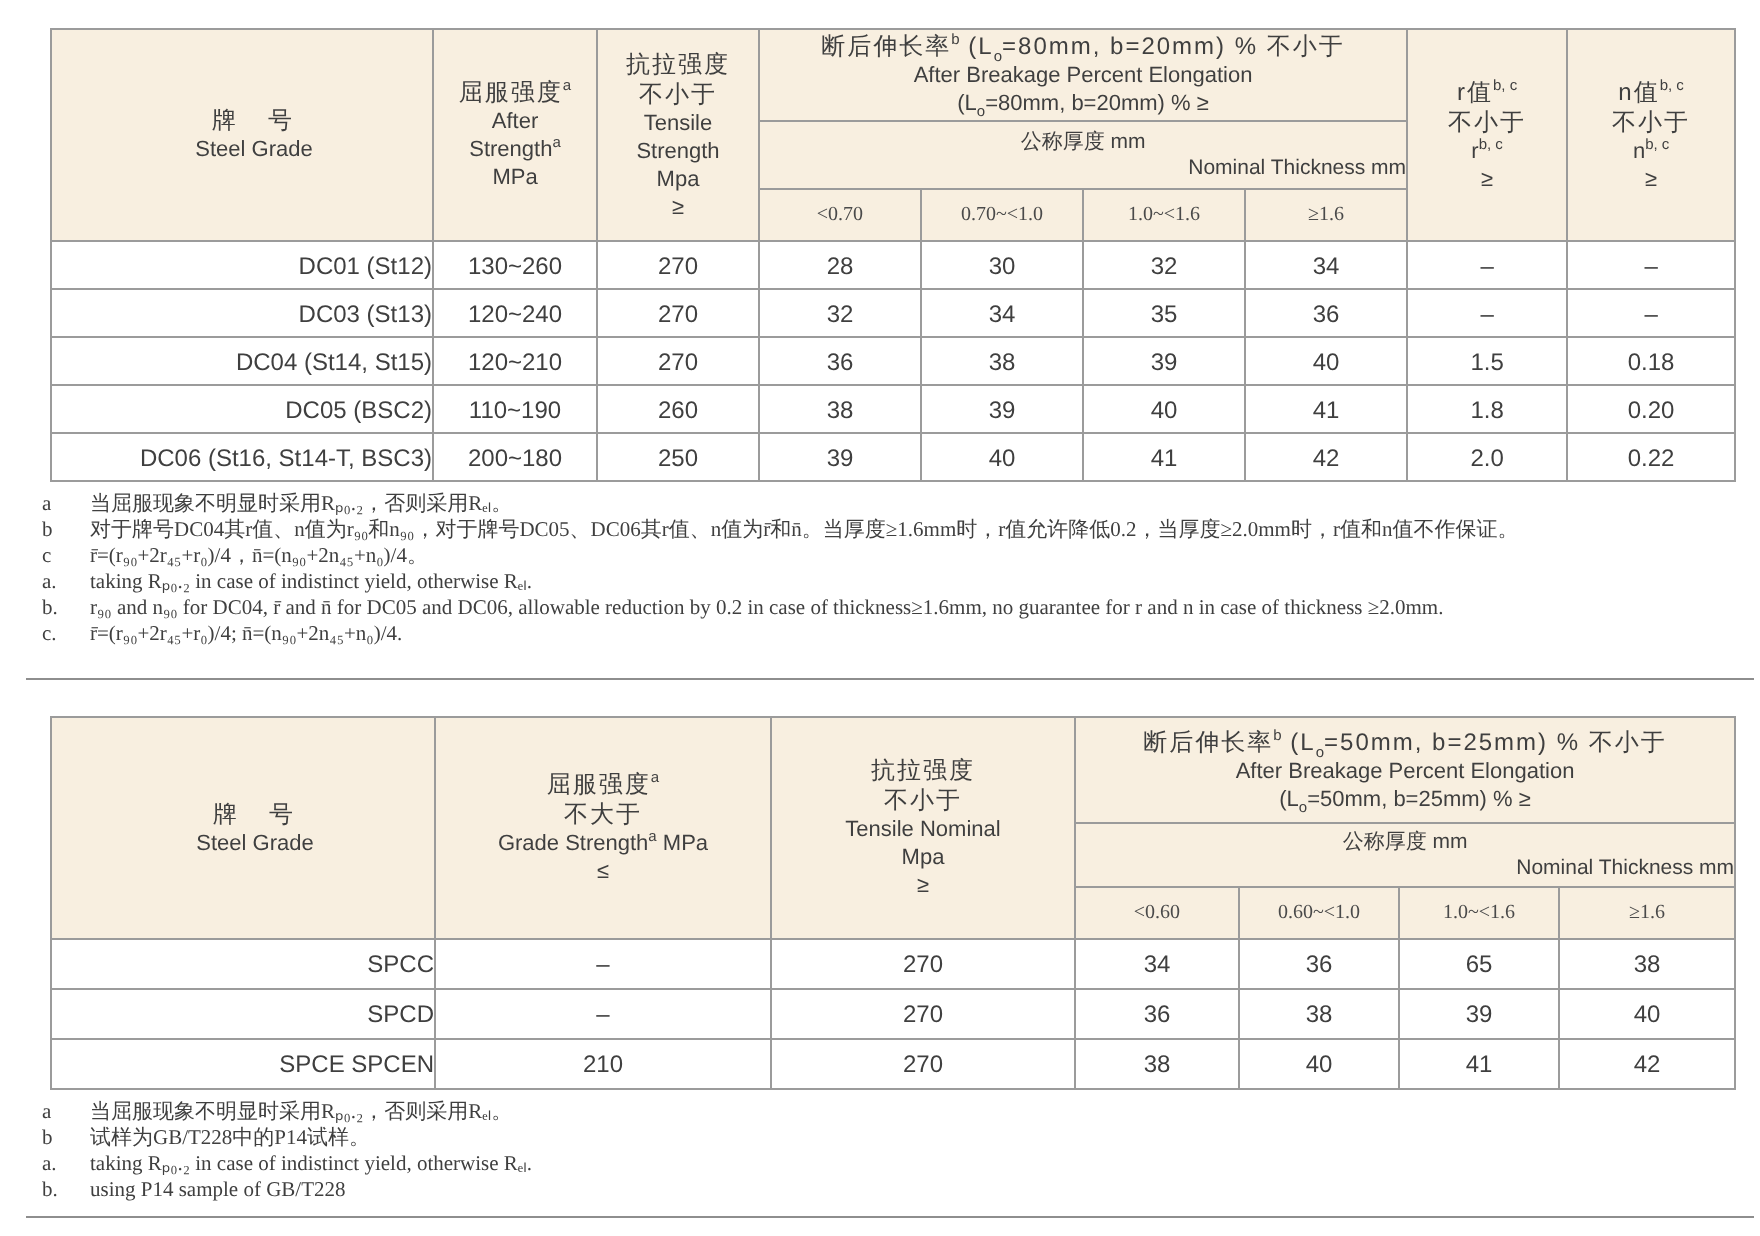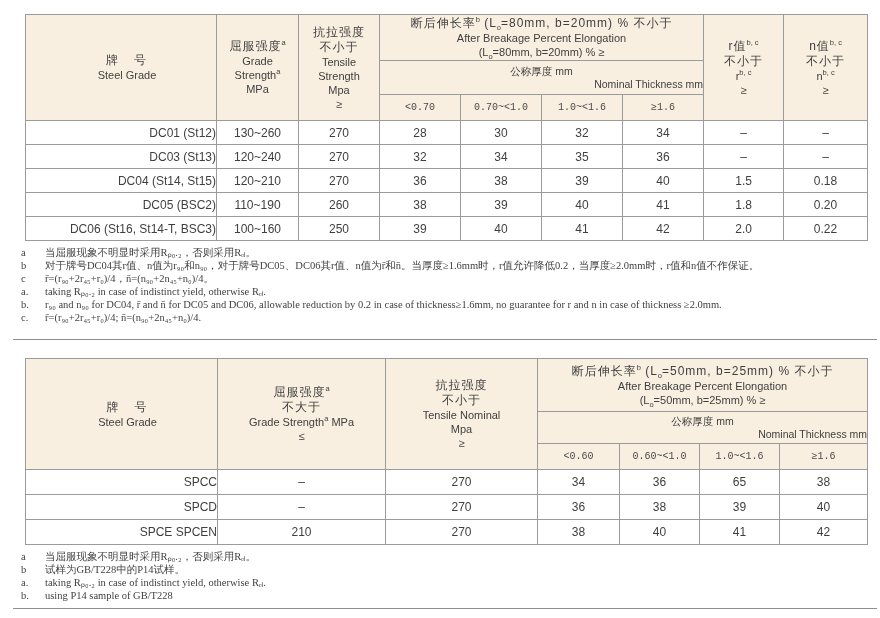--- a/index.html
+++ b/index.html
@@ -24,21 +24,21 @@
 
   sup { font-size:7.5px; line-height:0; vertical-align:super; letter-spacing:0; }
   sub { font-size:7.5px; line-height:0; vertical-align:sub; letter-spacing:0; }
 
   .r1 { height:46px; }
   .r2 { height:34px;padding-left:44px; }
   .r3 { height:26px; }
   .t2 .r1 { height:53px; }
   .t2 .r2 { height:32px; }
 
-  .subcol { font-size:10px; color:#4a4a4a; font-family:Liberation Mono, monospace; }
+  .subcol { font-size:10px; color:#4a4a4a; font-family:Liberation Serif, serif; }
   .thick .hzh { font-size:10.5px; line-height:13px; letter-spacing:0; }
   .thick .hen { font-size:10.5px; line-height:13px;text-align:right; }
 
   tbody td { height:23px; text-align:center; font-size:12px; background:#ffffff; }
   .t2 tbody td { height:24px; }
   tbody td.g { text-align:right; padding-left:12px; }
 
   .fnblock {
     margin:0 -10px 0 -12px;
     padding:5px 0 15px 8px;
@@ -70,21 +70,21 @@
           <col style="width:84px">
       </colgroup>
       <thead>
         <tr class="r1">
           <th rowspan="3" class="grade-h">
             <div class="hzh">牌　号</div>
             <div class="hen">Steel Grade</div>
           </th>
           <th rowspan="3">
             <div class="hzh hline"><span>屈服强度</span><sup>a</sup></div>
-            <div class="hen hline">Grade</div>
+            <div class="hen hline">After</div>
             <div class="hen hline"><span>Strength</span><sup>a</sup></div>
             <div class="hen hline">MPa</div>
           </th>
           <th rowspan="3">
             <div class="hzh hline">抗拉强度</div>
             <div class="hzh hline">不小于</div>
             <div class="hen hline">Tensile</div>
             <div class="hen hline">Strength</div>
             <div class="hen hline">Mpa</div>
             <div class="hen hline">≥</div>
@@ -160,21 +160,21 @@
           <td>260</td>
           <td>38</td>
           <td>39</td>
           <td>40</td>
           <td>41</td>
           <td>1.8</td>
           <td>0.20</td>
         </tr>
         <tr>
           <td class="g">DC06 (St16, St14-T, BSC3)</td>
-          <td>100~160</td>
+          <td>200~180</td>
           <td>250</td>
           <td>39</td>
           <td>40</td>
           <td>41</td>
           <td>42</td>
           <td>2.0</td>
           <td>0.22</td>
         </tr>
       </tbody>
     </table>

